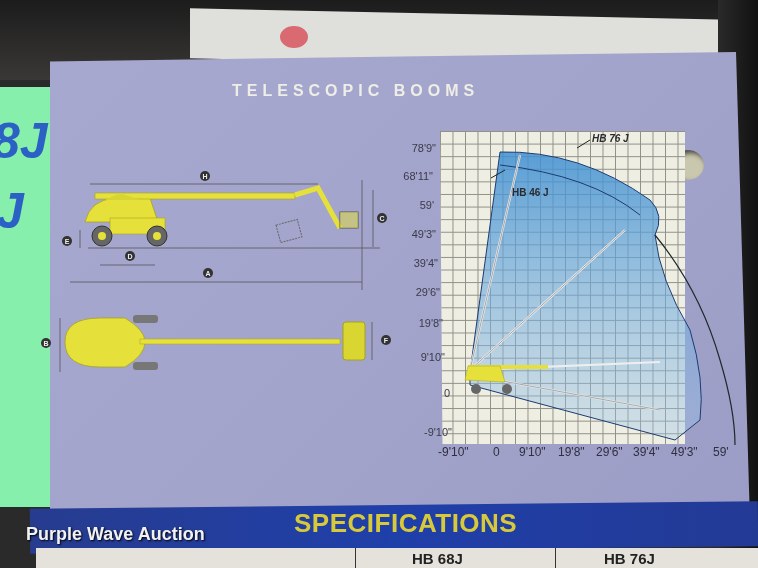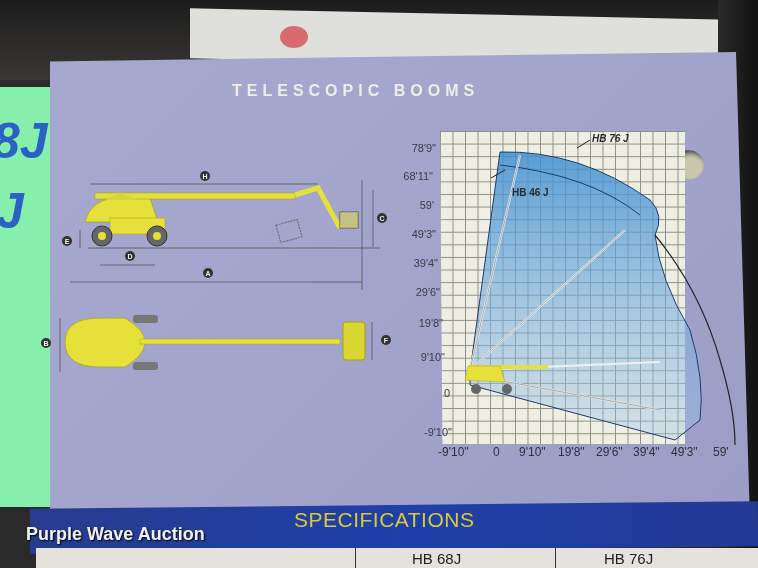--- a/index.html
+++ b/index.html
@@ -13,23 +13,23 @@
   .page{position:absolute;left:50px;top:52px;width:700px;height:470px;background:linear-gradient(135deg,#a7a8cf 0%,#a3a4cb 50%,#9c9dc6 100%);clip-path:polygon(0 2%,98% 0,100% 100%,0 100%);}
   .title{position:absolute;left:232px;top:82px;font-size:16px;letter-spacing:5px;color:#eeeee6;font-weight:bold;}
   .hole{position:absolute;left:672px;top:150px;width:32px;height:30px;border-radius:50%;background:#c9c7ad;box-shadow:inset 3px 3px 5px #444;}
   .grid{position:absolute;left:440px;top:131px;width:245px;height:313px;background-color:#eeeee2;
     background-image:linear-gradient(#8f8f88 1px,transparent 1px),linear-gradient(90deg,#8f8f88 1px,transparent 1px);
     background-size:12.5px 12.6px;clip-path:polygon(0 0,100% 0,130% 100%,1% 100%);}
   .ylab{position:absolute;font-size:11px;color:#3a3a48;text-align:right;width:50px;}
   .xlab{position:absolute;top:445px;font-size:12px;color:#2f2f40;}
   .curve-label{position:absolute;font-size:10px;font-weight:bold;color:#2a2a30;}
   .spec-bar{position:absolute;left:30px;top:505px;width:728px;height:45px;background:linear-gradient(90deg,#273c8f,#1f3fa9,#233a95);transform:rotate(-0.6deg);}
-  .spec-title{position:absolute;left:294px;top:508px;font-size:21px;font-weight:normal;color:#d7c93a;letter-spacing:0.5px;}
+  .spec-title{position:absolute;left:294px;top:508px;font-size:26px;font-weight:bold;color:#d7c93a;letter-spacing:0.5px;}
   .table-row{position:absolute;left:36px;top:548px;width:722px;height:30px;background:#e5e2dc;}
-  .col-head{position:absolute;top:550px;font-size:15px;font-weight:normal;color:#222;}
+  .col-head{position:absolute;top:550px;font-size:15px;font-weight:bold;color:#222;}
   .col-line{position:absolute;top:548px;width:1px;height:22px;background:#333;}
   .watermark{position:absolute;left:20px;top:524px;font-size:18px;font-weight:bold;color:#f2f2f2;text-shadow:1px 1px 2px #000;margin-left:6px;}
   svg{position:absolute;left:0;top:0;}
 </style>
 </head>
 <body>
 
 <div class="bg-dark"></div>
 <div class="photo-strip"></div>
 <div class="flower"></div>

